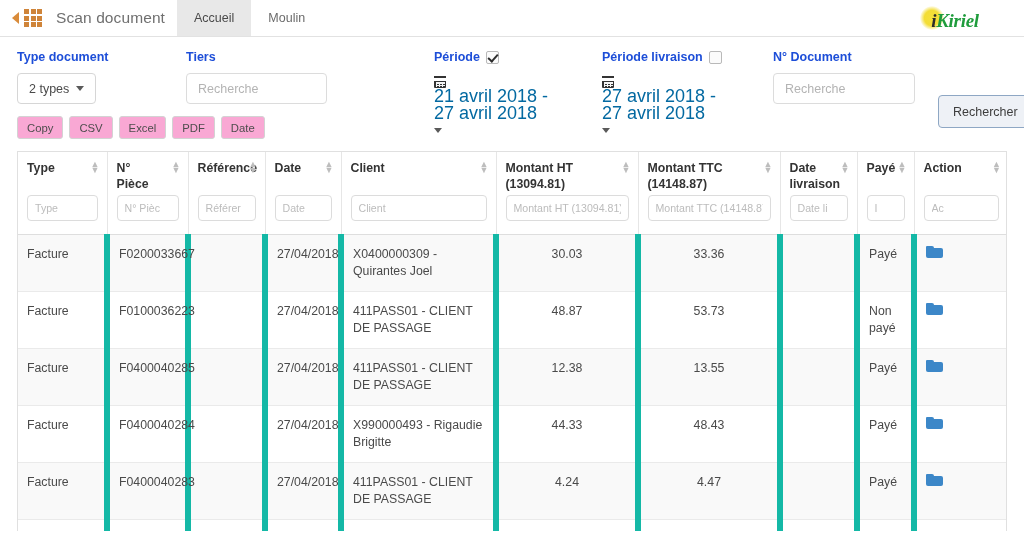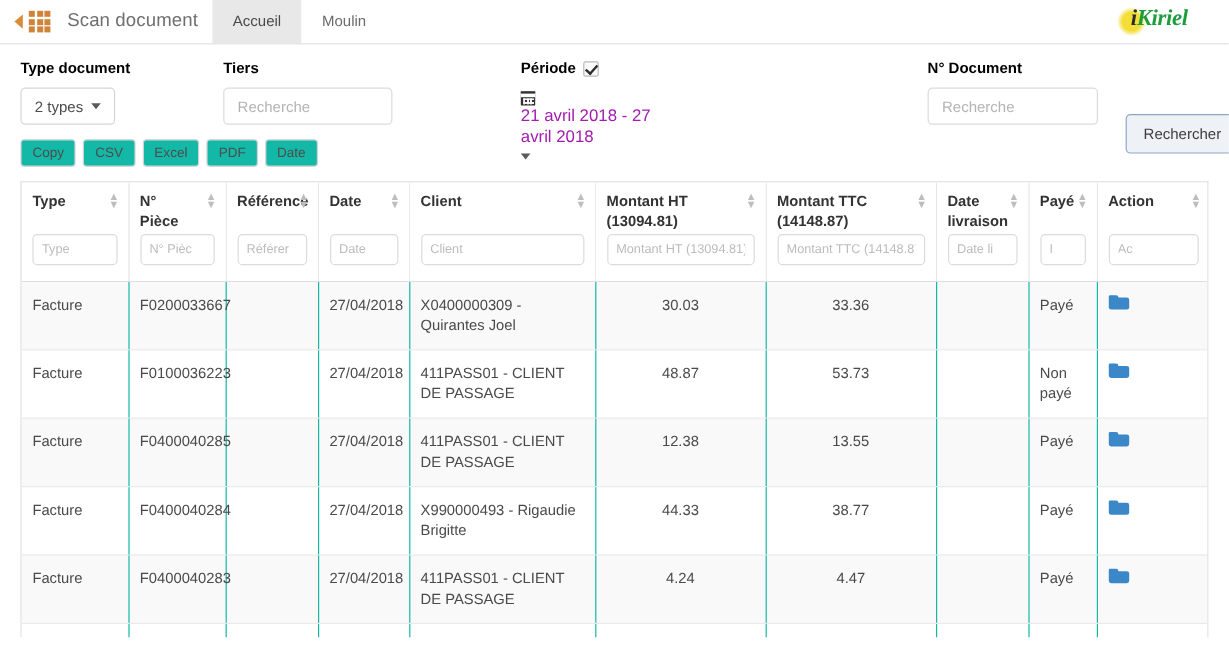--- a/index.html
+++ b/index.html
@@ -49,23 +49,23 @@
   .tab {
     display: flex; align-items: center;
     padding: 0 17px;
     font-size: 12.5px;
     color: #6b6b6b;
   }
   .tab.active { background: #e8e8e8; color: #4a4a4a; }
 
   .logo {
     position: absolute;
-    right: 15px; top: 5px;
+    right: 26px; top: 5px;
     width: 86px; height: 27px;
-    display: flex; align-items: flex-start; justify-content: center;
+    display: flex; align-items: flex-end; justify-content: center;
   }
   .logo-halo {
     position: absolute; left: 8px; top: 1px;
     width: 24px; height: 24px; border-radius: 50%;
     background: radial-gradient(circle at 50% 50%, #f5e03a 0%, #f3dd35 45%, rgba(243,221,53,0) 72%);
   }
   .logo-k {
     position: relative;
     font-family: "Liberation Serif", serif;
     font-weight: bold;
@@ -80,21 +80,21 @@
   
   .filters {
     position: relative;
     height: 83px;
     padding: 13px 0 0 0;
   }
   .fgroup { position: absolute; top: 13px; }
   .flabel {
     font-size: 12.5px;
     font-weight: bold;
-    color: #000000;
+    color: #1d4ed8;
     margin-bottom: 9px;
     white-space: nowrap;
     display: flex; align-items: center; gap: 6px; text-align: center;
   }
   .ctrl-select {
     display: inline-flex; align-items: center; gap: 7px;
     height: 31px;
     padding: 0 11px;
     border: 1px solid #d6d6d6;
     border-radius: 4px;
@@ -134,22 +134,22 @@
   .cbox.checked::after {
     content: "";
     position: absolute;
     left: 3.5px; top: 0.5px;
     width: 4px; height: 8px;
     border: solid #2d2d2d;
     border-width: 0 2px 2px 0;
     transform: rotate(42deg);
   }
   .daterange {
-    font-size: 14px;
-    color: #a21caf;
+    font-size: 18px;
+    color: #0369a1;
     line-height: 17px;
     width: 132px;
     display: flex;
     flex-wrap: wrap;
     align-items: flex-start;
     gap: 0 5px;
     justify-content: space-between;
   }
   .cal-icon {
     width: 12px; height: 12px;
@@ -192,21 +192,21 @@
     padding: 0 0 0 17px;
     display: flex; gap: 6px;
     margin-top: -4px;
   }
   .xbtn {
     height: 23px;
     min-width: 34px;
     padding: 0 9px;
     border: 1px solid #d3d3d3;
     border-radius: 3px;
-    background: #14b8a6;
+    background: #f9a8d4;
     font-size: 11.3px;
     color: #4d4d4d;
     font-family: "Liberation Sans", sans-serif;
     display: inline-flex; align-items: center; justify-content: center;
   }
 
   
   .tablewrap {
     margin: 12px 17px 0 17px;
     border: 1px solid #e0e0e0;
@@ -253,21 +253,21 @@
     padding: 0 7px;
     font-family: "Liberation Sans", sans-serif;
     font-weight: normal;
     outline: none;
     background: #fff;
     margin-top: 3px;
   }
   .colfilter::placeholder { color: #bcbcbc; }
 
   tbody td {
-    border-right: 1px solid #14b8a6;
+    border-right: 6px solid #14b8a6;
     border-bottom: 1px solid #eaeaea;
     padding: 11px 9px;
     vertical-align: top;
     color: #4a4a4a;
     line-height: 17px;
     height: 49px;
   }
   tbody td:last-child { border-right: none; }
   tbody tr:nth-child(odd) { background: #f9f9f9; }
   tbody tr:nth-child(even) { background: #ffffff; }
@@ -341,20 +341,31 @@
       <span>Période</span>
       <span class="cbox checked"></span>
     </div>
     <div class="daterange">
       <span class="cal-icon"></span>
       <span class="dr-text">21 avril 2018 - 27 avril 2018</span>
       <span class="caret" style="margin-top:6px;"></span>
     </div>
   </div>
 
+  <div class="fgroup" style="left:602px;">
+    <div class="flabel">
+      <span>Période livraison</span>
+      <span class="cbox"></span>
+    </div>
+    <div class="daterange">
+      <span class="cal-icon"></span>
+      <span class="dr-text">27 avril 2018 - 27 avril 2018</span>
+      <span class="caret" style="margin-top:6px;"></span>
+    </div>
+  </div>
 
   <div class="fgroup" style="left:773px;">
     <div class="flabel">N° Document</div>
     <input class="ctrl-input" style="width: 142px;" placeholder="Recherche">
   </div>
 
   <div class="fgroup" style="left:938px; top:58px;">
     <button class="search-btn">Rechercher</button>
   </div>
 </div>
@@ -502,21 +513,21 @@
           <td class="">Payé</td>
           <td><span class="folder-ico"></span></td>
         </tr>
         <tr>
           <td class="">Facture</td>
           <td class="">F0400040284</td>
           <td class=""></td>
           <td class="">27/04/2018</td>
           <td class="">X990000493 - Rigaudie Brigitte</td>
           <td class="num">44.33</td>
-          <td class="num">38.77</td>
+          <td class="num">48.43</td>
           <td class=""></td>
           <td class="">Payé</td>
           <td><span class="folder-ico"></span></td>
         </tr>
         <tr>
           <td class="">Facture</td>
           <td class="">F0400040283</td>
           <td class=""></td>
           <td class="">27/04/2018</td>
           <td class="">411PASS01 - CLIENT DE PASSAGE</td>

